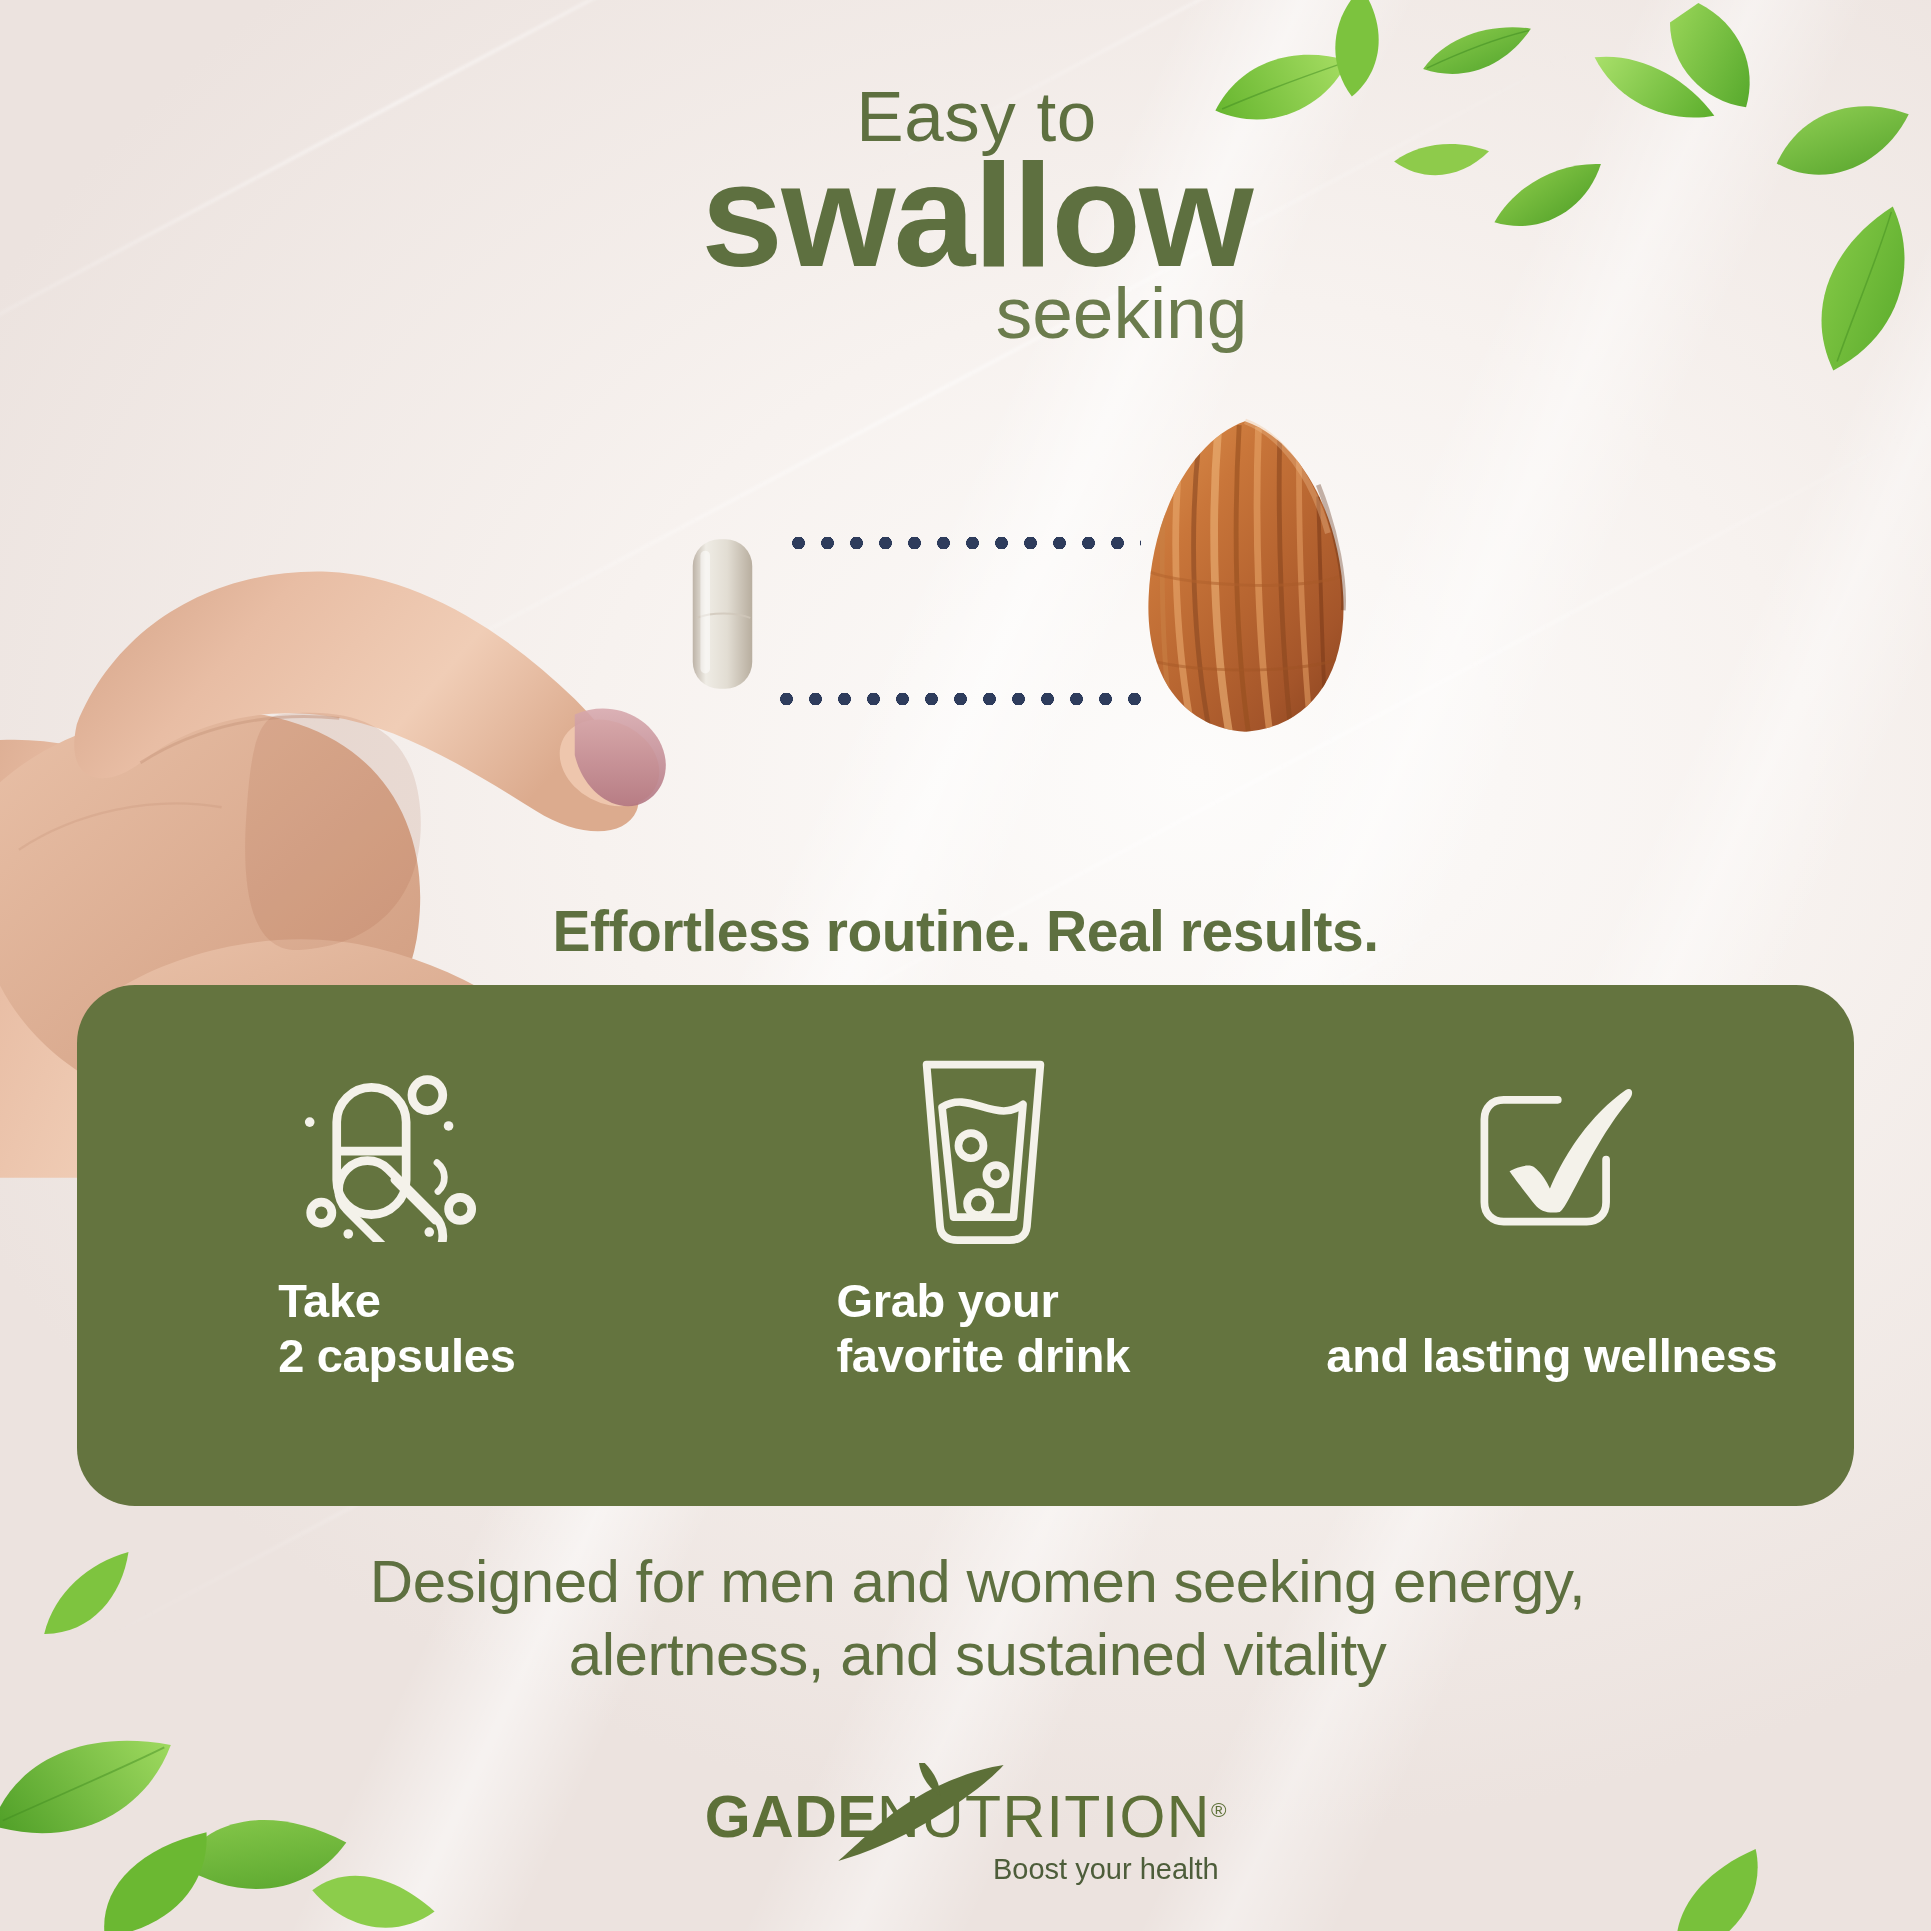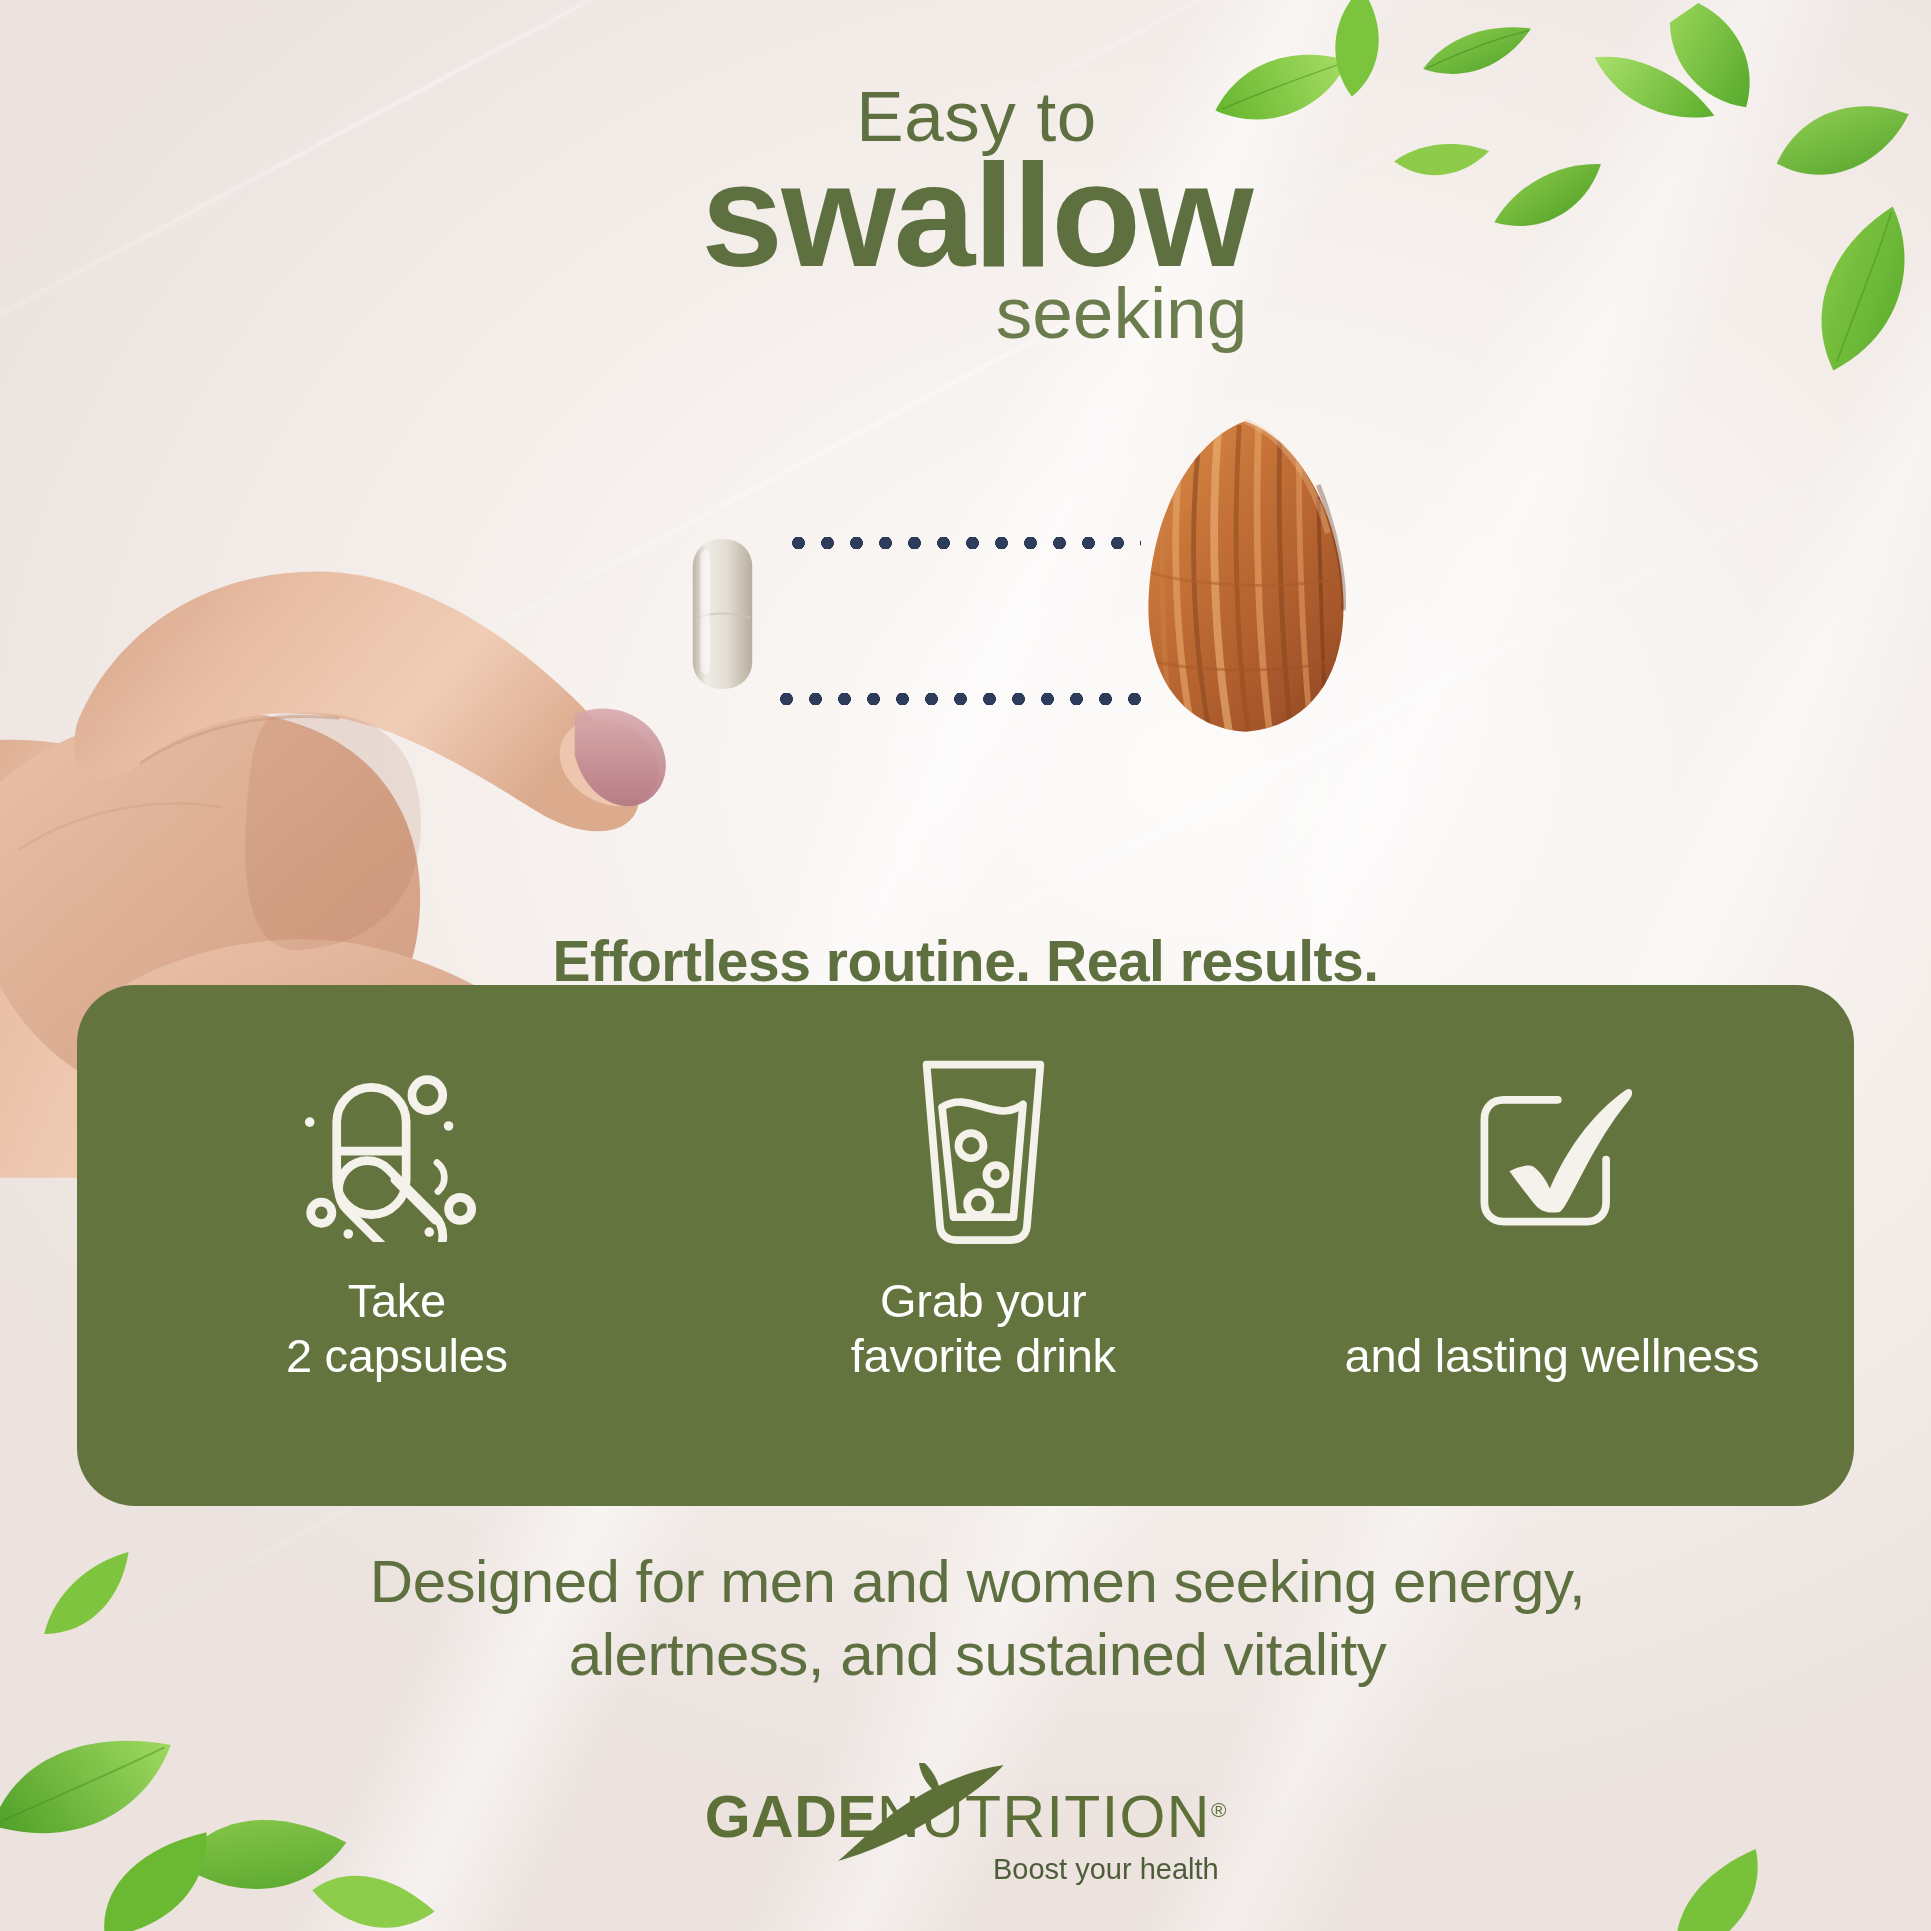--- a/index.html
+++ b/index.html
@@ -29,31 +29,31 @@
   
   #handLayer{position:absolute;left:-39px;top:309px;width:772px;height:869px;}
   .dotline{position:absolute;height:11.6px;
     background-image:radial-gradient(circle, #2e3c5c 40%, rgba(46,60,92,0) 42%);
     background-size:29px 11.6px;background-repeat:repeat-x;}
 
   
   #almond{position:absolute;left:1139px;top:417px;width:212px;height:319px;}
 
   
-  .tagline{position:absolute;left:0;right:0;top:928px;text-align:center;
+  .tagline{position:absolute;left:0;right:0;top:898px;text-align:center;
     font-size:57px;font-weight:800;color:#5e7040;letter-spacing:-0.5px;
     font-stretch:condensed;}
 
   
   #panel{position:absolute;left:77px;top:985px;width:1777px;height:521px;
     background:#64743f;border-radius:58px;}
   .cols{position:absolute;inset:0;display:flex;align-items:flex-start;}
   .col{flex:1;display:flex;flex-direction:column;align-items:center;padding-top:70px;}
   .col .ico{height:193px;display:flex;align-items:center;justify-content:center;}
-  .col .cap{margin-top:25px;text-align:center;color:#ffffff;font-weight:400;
+  .col .cap{margin-top:25px;color:#ffffff;font-weight:700;
     font-size:47px;line-height:1.18;letter-spacing:-0.3px;font-stretch:condensed;}
   .col.c1{flex:0 0 36%;}
   .col.c2{flex:0 0 30%;}
   .col.c3{flex:0 0 34%;}
 
   
   .bottom-head{position:absolute;left:0;right:0;top:1545px;text-align:center;
     font-size:60px;font-weight:400;color:#5e7040;line-height:1.22;letter-spacing:-0.5px;
     font-stretch:condensed;margin-left:24px;}
 

